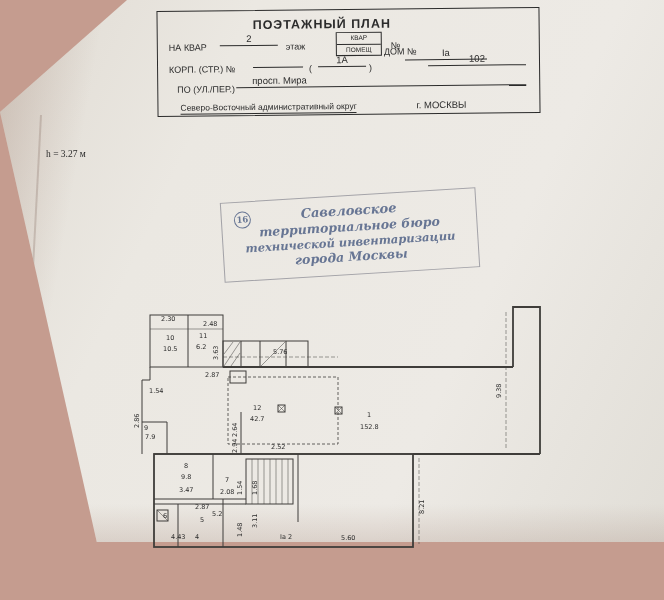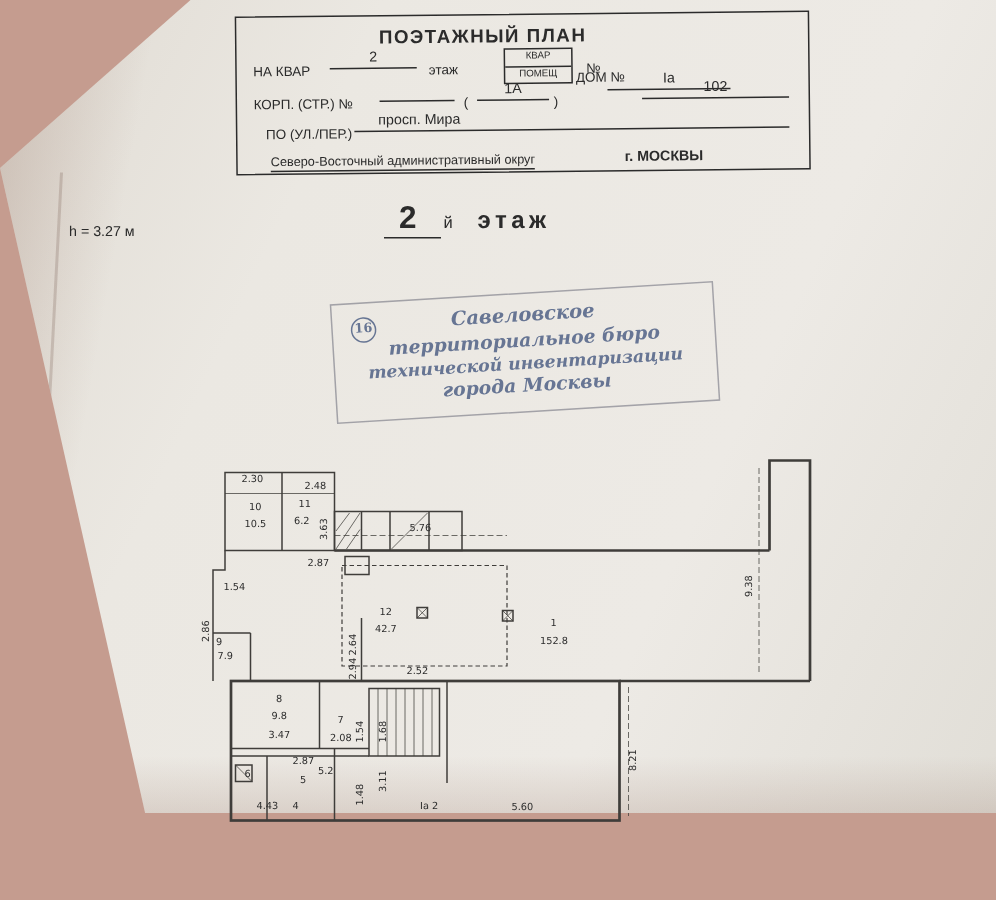--- a/index.html
+++ b/index.html
@@ -20,23 +20,23 @@
   .form-title{position:absolute;left:95px;top:7px;font-size:12.5px;font-weight:bold;letter-spacing:1px;}
   .lbl{position:absolute;font-size:9px;white-space:nowrap;}
   .blank{position:absolute;font-size:9.5px;border-bottom:1px solid var(--ink);
     text-align:center;height:13px;line-height:12px;}
   .blank.left{text-align:left;padding-left:16px;}
   .kvar-box{position:absolute;width:46px;border:1px solid var(--ink);font-size:6.5px;
     text-align:center;line-height:1;}
   .kvar-box .kvar-row{border-bottom:1px solid var(--ink);padding:2px 0;}
   .kvar-box .kvar-row2{padding:2px 0;}
   .okrug{border-bottom:1px solid var(--ink);padding-bottom:1px;}
-  .city{font-weight:bold;}
-
-  .h-note{position:absolute;left:46px;top:149px;font-size:9.5px;color:var(--ink);}
+  .city{font-weight:normal;}
+
+  .h-note{position:absolute;left:46px;top:149px;font-size:9.5px;color:var(--ink);font-family:Liberation Serif, serif;}
   .floor-heading{position:absolute;left:256px;top:134px;color:var(--ink);white-space:nowrap;}
   .fh-num{font-size:21px;font-weight:bold;border-bottom:1.6px solid var(--ink);padding:0 16px 1px 10px;}
   .fh-suf{font-size:11px;margin-left:2px;}
   .fh-word{font-size:16px;font-weight:bold;letter-spacing:3px;margin-left:12px;}
 
   .stamp{position:absolute;left:222px;top:195px;width:256px;padding:7px 4px 9px;
     transform:rotate(-3.5deg);text-align:center;color:var(--stamp);
     font-family:"DejaVu Serif",serif;font-style:italic;font-weight:bold;
     border:1px solid rgba(80,82,100,0.5);opacity:0.93;line-height:1.25;}
   .stamp .s1{font-size:13px;}
@@ -86,24 +86,20 @@
 
       <span class="lbl" style="left:19px;top:73px">ПО (УЛ./ПЕР.)</span>
       <span class="blank left" style="left:78px;top:64px;width:290px">просп. Мира</span>
 
       <span class="lbl okrug" style="left:22px;top:91px;font-size:8.5px">Северо-Восточный административный округ</span>
       <span class="lbl city" style="left:258px;top:90px;font-size:9.5px">г. МОСКВЫ</span>
     </div>
 
     <div class="h-note">h = 3.27 м</div>
 
-    <div class="floor-heading">
-      <span class="fh-num">2</span><span class="fh-suf">й</span>
-      <span class="fh-word">этаж</span>
-    </div>
 
     <div class="stamp">
       <span class="stamp-circle">16</span>
       <div class="s1">Савеловское</div>
       <div class="s2">территориальное бюро</div>
       <div class="s3">технической инвентаризации</div>
       <div class="s4">города Москвы</div>
     </div>
 
     <svg class="plan" width="428" height="292" viewBox="0 0 428 292">

